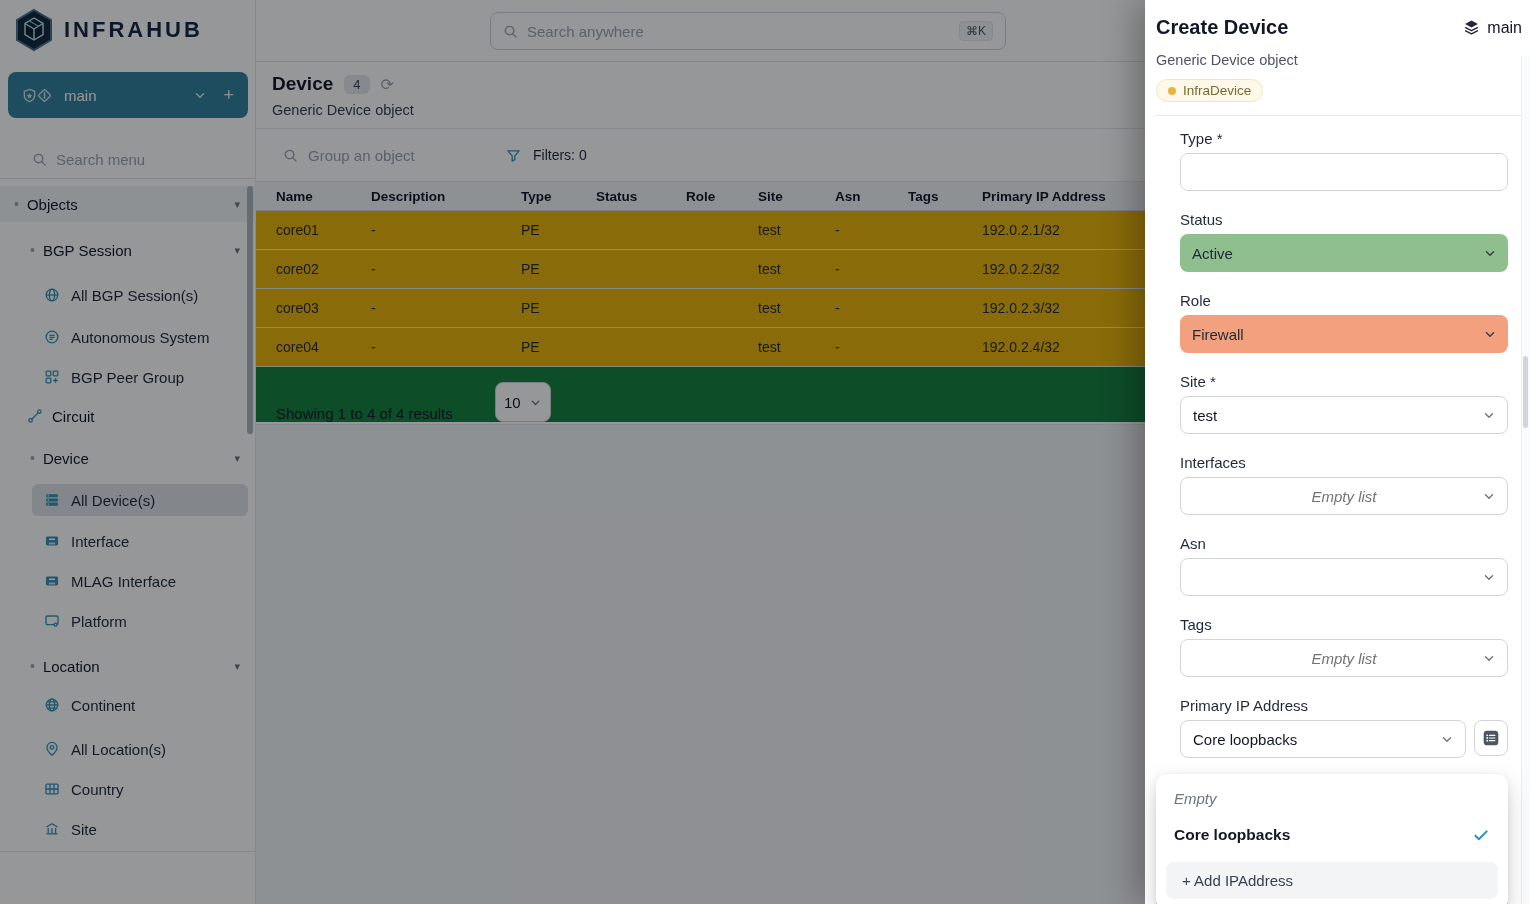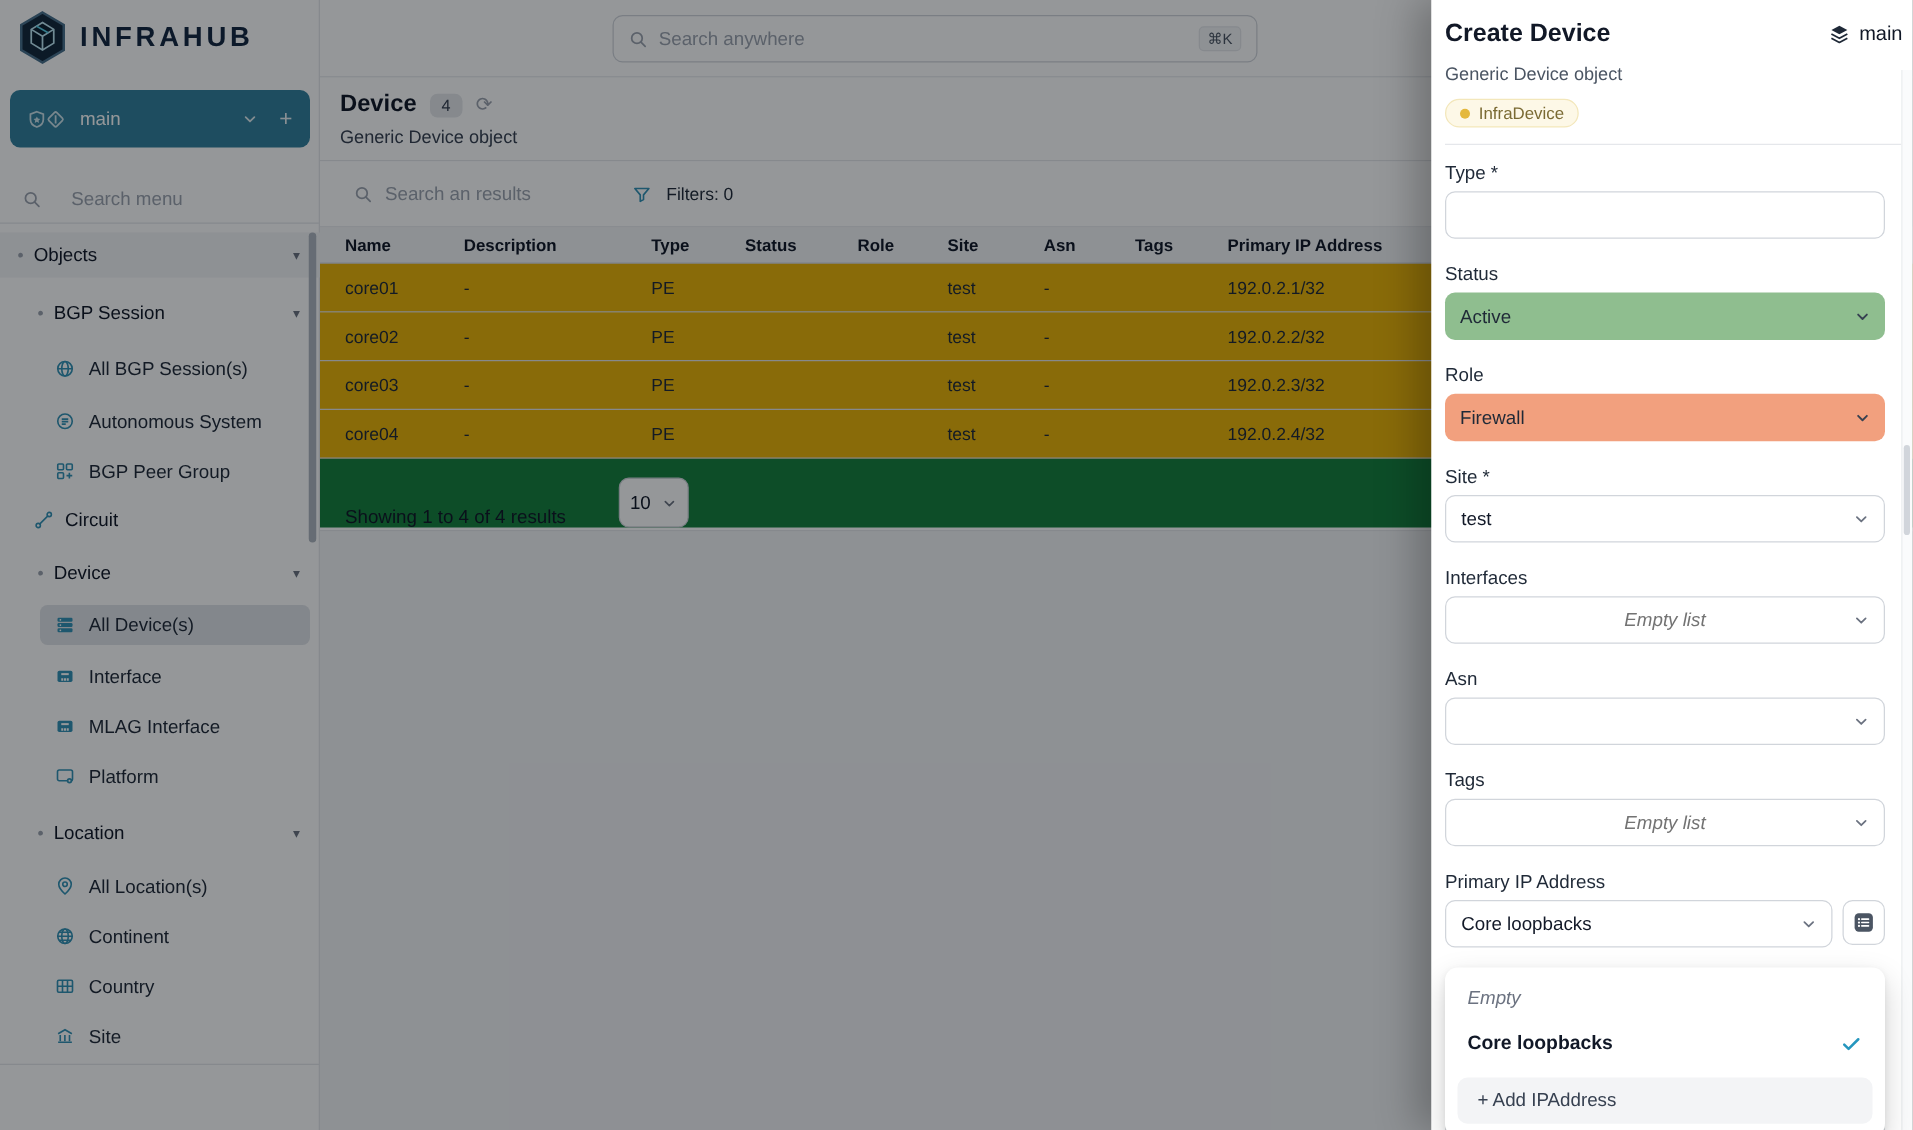--- a/index.html
+++ b/index.html
@@ -10,21 +10,21 @@
 
   
   .sidebar { position:absolute; left:0; top:0; width:256px; height:904px; background:#fff; border-right:1px solid #e5e7eb; z-index:10; }
   .logo { position:absolute; left:14px; top:8px; display:flex; align-items:center; gap:10px; }
   .logo-text { font-size:22px; font-weight:800; letter-spacing:3px; color:#132740; }
   .branch-btn { position:absolute; left:8px; top:72px; width:240px; height:46px; background:#32809d; border-radius:8px; display:flex; align-items:center; padding:0 14px; color:#fff; cursor:pointer; }
   .branch-icons { display:flex; align-items:center; gap:4px; opacity:.9; }
   .branch-name { margin-left:12px; font-size:15px; }
   .branch-chevron { margin-left:auto; opacity:.85; }
   .branch-plus { margin-left:16px; font-size:18px; font-weight:400; opacity:.9; }
-  .menu-search { position:absolute; left:0; top:140px; width:284px; height:38px; display:flex; align-items:center; gap:24px; padding:0 18px; color:#9ca3af; font-size:15px; }
+  .menu-search { position:absolute; left:0; top:140px; width:284px; height:38px; display:flex; align-items:center; gap:9px; padding:0 32px; color:#9ca3af; font-size:15px; }
   .sidebar-divider { position:absolute; left:0; top:178px; width:256px; border-top:1px solid #e5e7eb; }
   .menu { position:absolute; left:0; top:186px; width:256px; }
   .m-header { height:36px; display:flex; align-items:center; padding:0 16px 0 14px; background:#f3f4f6; cursor:pointer; }
   .m-sub { height:28px; display:flex; align-items:center; padding:0 16px 0 30px; cursor:pointer; }
   .bullet { color:#9ca3af; font-size:14px; margin-right:8px; }
   .m-label { font-size:15px; color:#111827; }
   .tri { margin-left:auto; color:#6b7280; font-size:11px; }
   .m-item { height:30px; display:flex; align-items:center; gap:11px; margin:10px 8px 0 32px; padding-left:12px; border-radius:6px; font-size:15px; color:#1f2937; cursor:pointer; }
   .m-item.selected { background:#e1e4e8; height:32px; }
   .m-item .ic { color:#3392b5; flex:0 0 auto; }
@@ -66,21 +66,21 @@
   
   .drawer { position:absolute; left:1145px; top:0; width:385px; height:904px; background:#fff; z-index:50; box-shadow:-12px 0 30px rgba(0,0,0,0.25); overflow:hidden; }
   .d-head { padding:16px 8px 0 11px; }
   .d-title-row { display:flex; align-items:center; }
   .d-title { font-size:20px; font-weight:700; color:#111827; }
   .d-branch { margin-left:auto; display:flex; align-items:center; gap:7px; font-size:16px; color:#111827; }
   .d-subtitle { margin-top:13px; font-size:14.5px; color:#4b5563; }
   .kind-badge { margin-top:11px; display:inline-flex; align-items:center; gap:7px; padding:3px 11px; border-radius:999px; background:#fdf8e7; border:1px solid #f3e7bb; color:#7a6a33; font-size:13.5px; }
   .kind-dot { width:8px; height:8px; border-radius:50%; background:#e4b83d; }
   .d-divider { margin-top:13px; border-top:1px solid #e5e7eb; }
-  .d-body { position:relative; }
+  .d-body { position:relative;padding-left:24px; }
   .field { margin:20px 22px 0 11px; }
   .field:first-child { margin-top:14px; }
   .f-label { font-size:15px; color:#1f2937; margin-bottom:6px; }
   .ctl { height:38px; border-radius:8px; display:flex; align-items:center; padding:0 12px; font-size:15px; position:relative; cursor:pointer; }
   .ctl.inputbox { border:1px solid #d1d5db; background:#fff; cursor:text; }
   .ctl.green { background:#8fbe8f; color:#1f2937;text-align:center; }
   .ctl.orange { background:#f2a07e; color:#1f2937; }
   .ctl.selectbox { border:1px solid #d1d5db; background:#fff; color:#111827; }
   .chev { position:absolute; right:11px; top:50%; transform:translateY(-50%); color:#4b5563; }
   .empty-center { flex:1; text-align:center; color:#737373; font-style:italic; }
@@ -251,38 +251,38 @@
         </span>
         <span>Platform</span>
       </div>
 
       <div class="m-sub mt16">
         <span class="bullet">•</span>
         <span class="m-label">Location</span>
         <span class="tri">▾</span>
       </div>
 
-      <div class="m-item mt14">
-        <span class="ic">
-          <svg width="16" height="16" viewBox="0 0 16 16" fill="none" stroke="currentColor" stroke-width="1.3">
-              <path d="M8 14.2S3 9.8 3 6.4a5 5 0 0110 0c0 3.4-5 7.8-5 7.8z"></path>
-              <circle cx="8" cy="6.4" r="1.8"></circle>
-            </svg>
-        </span>
-        <span>All Location(s)</span>
-      </div>
       <div class="m-item mt10">
         <span class="ic">
           <svg width="16" height="16" viewBox="0 0 16 16" fill="none" stroke="currentColor" stroke-width="1.3">
               <circle cx="8" cy="8" r="5.8"></circle>
               <ellipse cx="8" cy="8" rx="2.6" ry="5.8"></ellipse>
               <path d="M2.2 8h11.6M3 4.8h10M3 11.2h10"></path>
             </svg>
         </span>
         <span>Continent</span>
+      </div>
+      <div class="m-item mt14">
+        <span class="ic">
+          <svg width="16" height="16" viewBox="0 0 16 16" fill="none" stroke="currentColor" stroke-width="1.3">
+              <path d="M8 14.2S3 9.8 3 6.4a5 5 0 0110 0c0 3.4-5 7.8-5 7.8z"></path>
+              <circle cx="8" cy="6.4" r="1.8"></circle>
+            </svg>
+        </span>
+        <span>All Location(s)</span>
       </div>
       <div class="m-item mt10">
         <span class="ic">
           <svg width="16" height="16" viewBox="0 0 16 16" fill="none" stroke="currentColor" stroke-width="1.3">
               <rect x="2" y="3.2" width="12" height="9.6" rx="1"></rect>
               <path d="M6 3.2v9.6M10 3.2v9.6M2 8h12"></path>
             </svg>
         </span>
         <span>Country</span>
       </div>
@@ -327,21 +327,21 @@
     </div>
 
     <div class="card">
       <div class="toolbar">
         <span>
           <svg width="15" height="15" viewBox="0 0 16 16" fill="none" stroke="#9ca3af" stroke-width="1.5" stroke-linecap="round">
               <circle cx="7" cy="7" r="4.5"></circle>
               <path d="M10.6 10.6L14 14"></path>
             </svg>
         </span>
-        <span class="ph">Search an results</span>
+        <span class="ph">Group an object</span>
         <span class="funnel">
           <svg width="15" height="15" viewBox="0 0 16 16" fill="none" stroke="currentColor" stroke-width="1.4" stroke-linejoin="round">
               <path d="M2 3h12l-4.6 5.4v4L6.6 14V8.4z"></path>
             </svg>
         </span>
         <span class="filters-label">Filters: 0</span>
       </div>
 
       <div class="tbl">
         <div class="trow thead">

